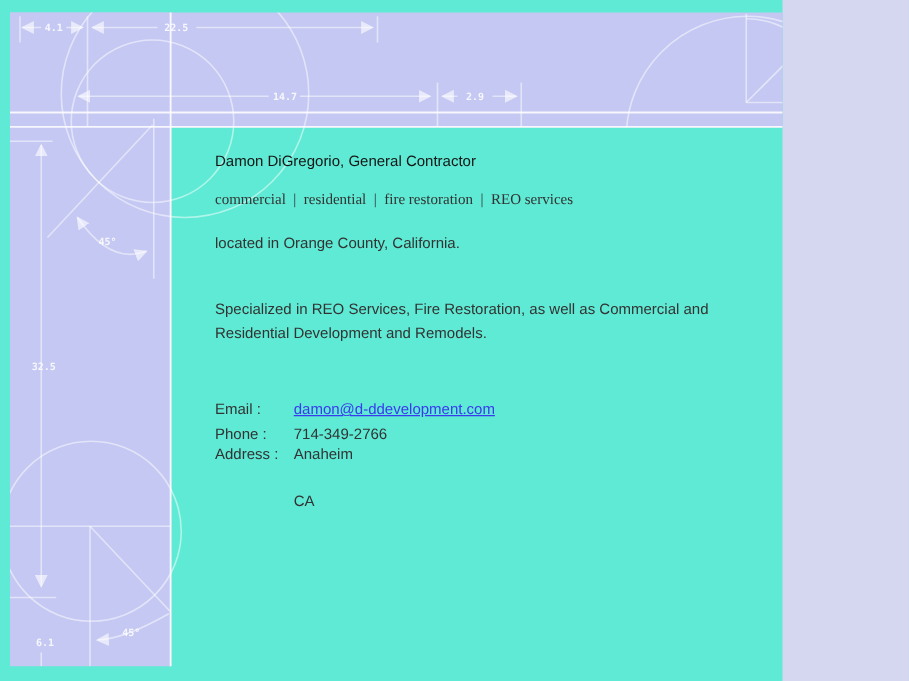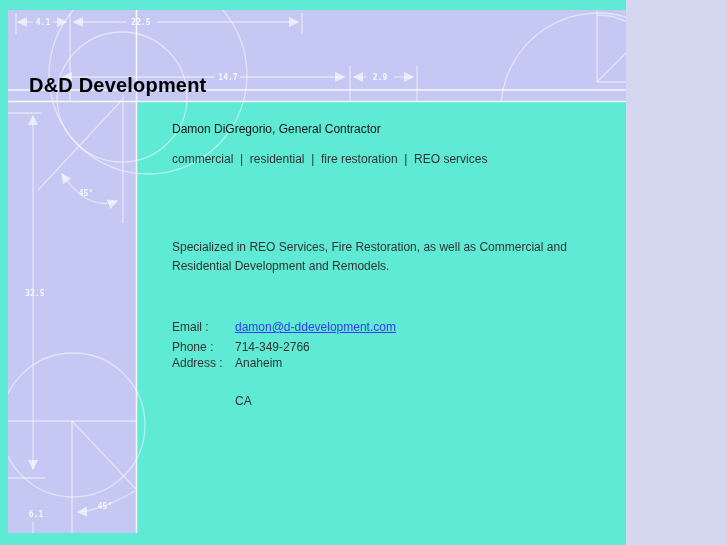--- a/index.html
+++ b/index.html
@@ -103,26 +103,26 @@
       <text class="bp-label" x="228" y="80">14.7</text>
       <text class="bp-label" x="380" y="80">2.9</text>
       <text class="bp-label" x="688" y="46">45°</text>
       <text class="bp-label" x="35" y="296">32.5</text>
       <text class="bp-label" x="86" y="196">45°</text>
       <text class="bp-label" x="36" y="517">6.1</text>
       <text class="bp-label" x="105" y="509">45°</text>
     </g>
   </svg>
 
-  <div class="site-title">D&amp;D Development</div>
 
   <div class="tb bold" style="top:120px;">Damon DiGregorio, General Contractor</div>
-  <div class="tb services" style="top:150px;">commercial  |  residential  |  fire restoration  |  REO services</div>
+  <div class="tb services" style="top:150px;font-family:Liberation Serif, serif;">commercial  |  residential  |  fire restoration  |  REO services</div>
 
   <div class="tb" style="top:185px;">
+    <div>located in Orange County, California.</div>
   </div>
 
   <div class="tb" style="top:238px;">
     <div>Specialized in REO Services, Fire Restoration, as well as Commercial and</div>
     <div>Residential Development and Remodels.</div>
   </div>
 
 
   <div class="row" style="top:320px;">
     <span class="lab">Email :</span><a class="link" href="#">damon@d-ddevelopment.com</a>

